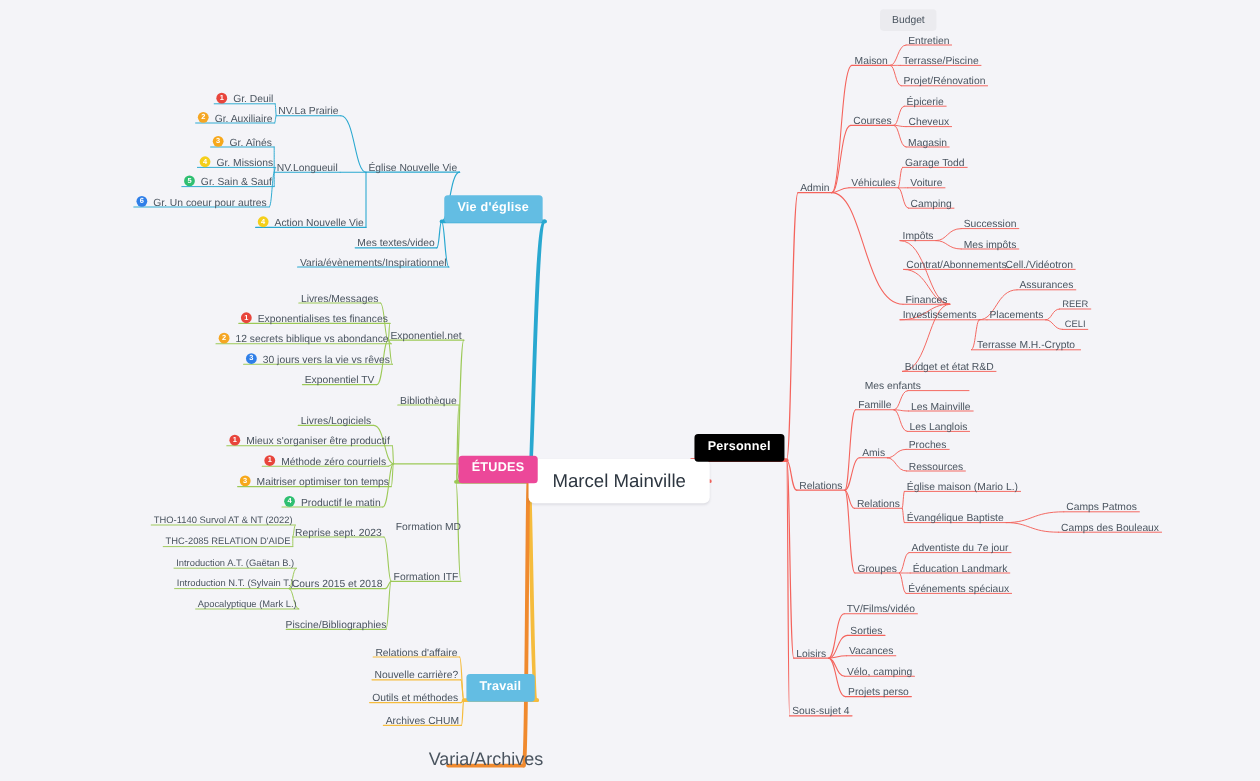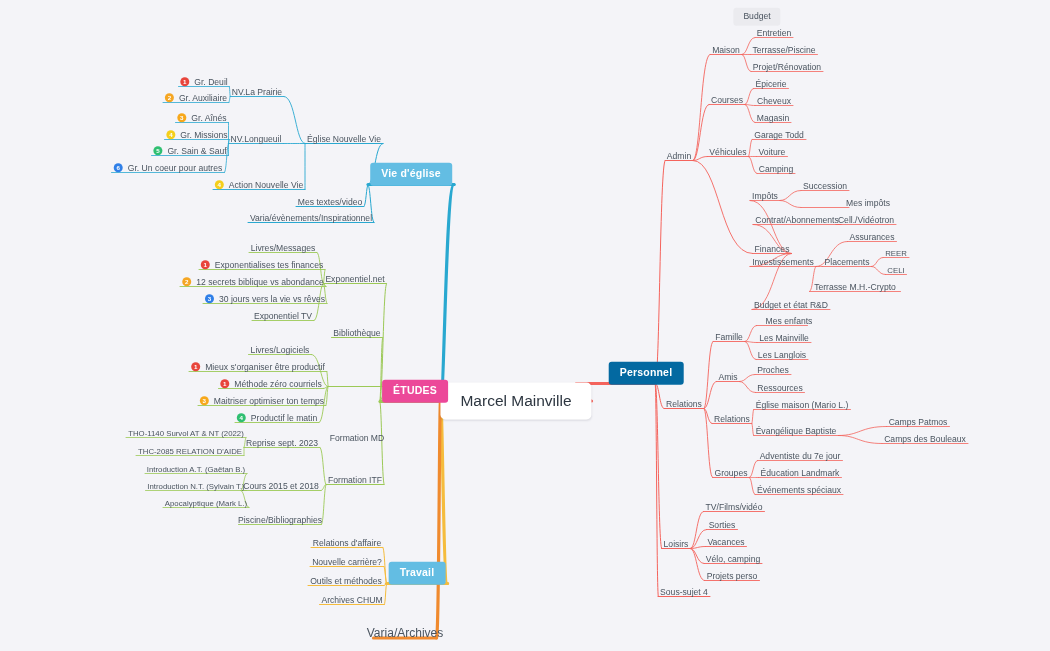--- a/index.html
+++ b/index.html
@@ -38,21 +38,21 @@
     padding:5px 11px 6px;
     color:#ffffff;
     font-weight:bold;
     font-size:10.5px;
     letter-spacing:.2px;
   }
 
   
   .topic{font-size:8.6px;color:#4a545f;}
   .topic.s3{font-size:7.8px;}
-  .topic.big{font-size:12px;}
+  .topic.big{font-size:15px;}
 
   
   .tag{
     background:#ebebef;border-radius:3px;padding:4px 10px 5px;
     font-size:8.6px;color:#4a545f;
   }
 
   
   .badge{
     display:inline-block;
@@ -301,50 +301,50 @@
       <div class="node topic s3" style="left: 196px; top: 470px;"><span class="lbl">Introduction A.T. (Gaëtan B.)</span></div>
       <div class="node topic s3" style="left: 196px; top: 487px;"><span class="lbl">Introduction N.T. (Sylvain T.)</span></div>
       <div class="node topic s3" style="left: 206px; top: 504px;"><span class="lbl">Apocalyptique (Mark L.)</span></div>
       <div class="node topic" style="left: 280px; top: 521px;"><span class="lbl">Piscine/Bibliographies</span></div>
       <div class="node chip" style="background: rgb(99, 189, 227); left: 417px; top: 573px;"><span class="lbl">Travail</span></div>
       <div class="node topic" style="left: 347px; top: 544px;"><span class="lbl">Relations d'affaire</span></div>
       <div class="node topic" style="left: 347px; top: 563px;"><span class="lbl">Nouvelle carrière?</span></div>
       <div class="node topic" style="left: 346px; top: 582px;"><span class="lbl">Outils et méthodes</span></div>
       <div class="node topic" style="left: 352px; top: 601px;"><span class="lbl">Archives CHUM</span></div>
       <div class="node topic big" style="left: 405px; top: 634px;"><span class="lbl">Varia/Archives</span></div>
-      <div class="node chip" style="background: #0369a1; left: 646px; top: 373px;"><span class="lbl">Personnel</span></div>
+      <div class="node chip" style="background: #000000; left: 616px; top: 373px;"><span class="lbl">Personnel</span></div>
       <div class="node topic" style="left: 679px; top: 157px;"><span class="lbl">Admin</span></div>
       <div class="node topic" style="left: 726px; top: 51px;"><span class="lbl">Maison</span></div>
       <div class="node topic" style="left: 774px; top: 34px;"><span class="lbl">Entretien</span></div>
       <div class="node topic" style="left: 784px; top: 51px;"><span class="lbl">Terrasse/Piscine</span></div>
       <div class="node topic" style="left: 787px; top: 68px;"><span class="lbl">Projet/Rénovation</span></div>
       <div class="node topic" style="left: 727px; top: 101px;"><span class="lbl">Courses</span></div>
       <div class="node topic" style="left: 771px; top: 85px;"><span class="lbl">Épicerie</span></div>
       <div class="node topic" style="left: 774px; top: 102px; text-align: center;"><span class="lbl">Cheveux</span></div>
       <div class="node topic" style="left: 773px; top: 119px;"><span class="lbl">Magasin</span></div>
       <div class="node topic" style="left: 728px; top: 153px;"><span class="lbl">Véhicules</span></div>
       <div class="node topic" style="left: 779px; top: 136px;"><span class="lbl">Garage Todd</span></div>
       <div class="node topic" style="left: 772px; top: 153px;"><span class="lbl">Voiture</span></div>
       <div class="node topic" style="left: 776px; top: 170px;"><span class="lbl">Camping</span></div>
       <div class="node topic" style="left: 772px; top: 250px;"><span class="lbl">Finances</span></div>
       <div class="node topic" style="left: 765px; top: 197px;"><span class="lbl">Impôts</span></div>
       <div class="node topic" style="left: 825px; top: 187px;"><span class="lbl">Succession</span></div>
-      <div class="node topic" style="left: 868px; top: 204px;"><span class="lbl">Mes impôts</span></div>
+      <div class="node topic" style="left: 825px; top: 204px;"><span class="lbl">Mes impôts</span></div>
       <div class="node topic" style="left: 797px; top: 221px;"><span class="lbl">Contrat/Abonnements</span></div>
       <div class="node topic" style="left: 866px; top: 221px;"><span class="lbl">Cell./Vidéotron</span></div>
       <div class="node topic" style="left: 783px; top: 263px;"><span class="lbl">Investissements</span></div>
       <div class="node topic" style="left: 872px; top: 238px;"><span class="lbl">Assurances</span></div>
       <div class="node topic" style="left: 847px; top: 263px;"><span class="lbl">Placements</span></div>
       <div class="node topic s3" style="left: 896px; top: 254px;"><span class="lbl">REER</span></div>
       <div class="node topic s3" style="left: 896px; top: 271px;"><span class="lbl">CELI</span></div>
       <div class="node topic" style="left: 855px; top: 288px;"><span class="lbl">Terrasse M.H.-Crypto</span></div>
       <div class="node topic" style="left: 791px; top: 306px;"><span class="lbl">Budget et état R&amp;D</span></div>
       <div class="node topic" style="left: 684px; top: 405px;"><span class="lbl">Relations</span></div>
       <div class="node topic" style="left: 729px; top: 338px;"><span class="lbl">Famille</span></div>
-      <div class="node topic" style="left: 789px; top: 322px;"><span class="lbl">Mes enfants</span></div>
+      <div class="node topic" style="left: 744px; top: 322px;"><span class="lbl">Mes enfants</span></div>
       <div class="node topic" style="left: 784px; top: 339px;"><span class="lbl">Les Mainville</span></div>
       <div class="node topic" style="left: 782px; top: 356px;"><span class="lbl">Les Langlois</span></div>
       <div class="node topic" style="left: 728px; top: 378px;"><span class="lbl">Amis</span></div>
       <div class="node topic" style="left: 773px; top: 371px;"><span class="lbl">Proches</span></div>
       <div class="node topic" style="left: 780px; top: 389px;"><span class="lbl">Ressources</span></div>
       <div class="node topic" style="left: 732px; top: 420px;"><span class="lbl">Relations</span></div>
       <div class="node topic" style="left: 802px; top: 406px;"><span class="lbl">Église maison (Mario L.)</span></div>
       <div class="node topic" style="left: 796px; top: 432px;"><span class="lbl">Évangélique Baptiste</span></div>
       <div class="node topic" style="left: 918px; top: 423px;"><span class="lbl">Camps Patmos</span></div>
       <div class="node topic" style="left: 925px; top: 440px;"><span class="lbl">Camps des Bouleaux</span></div>

